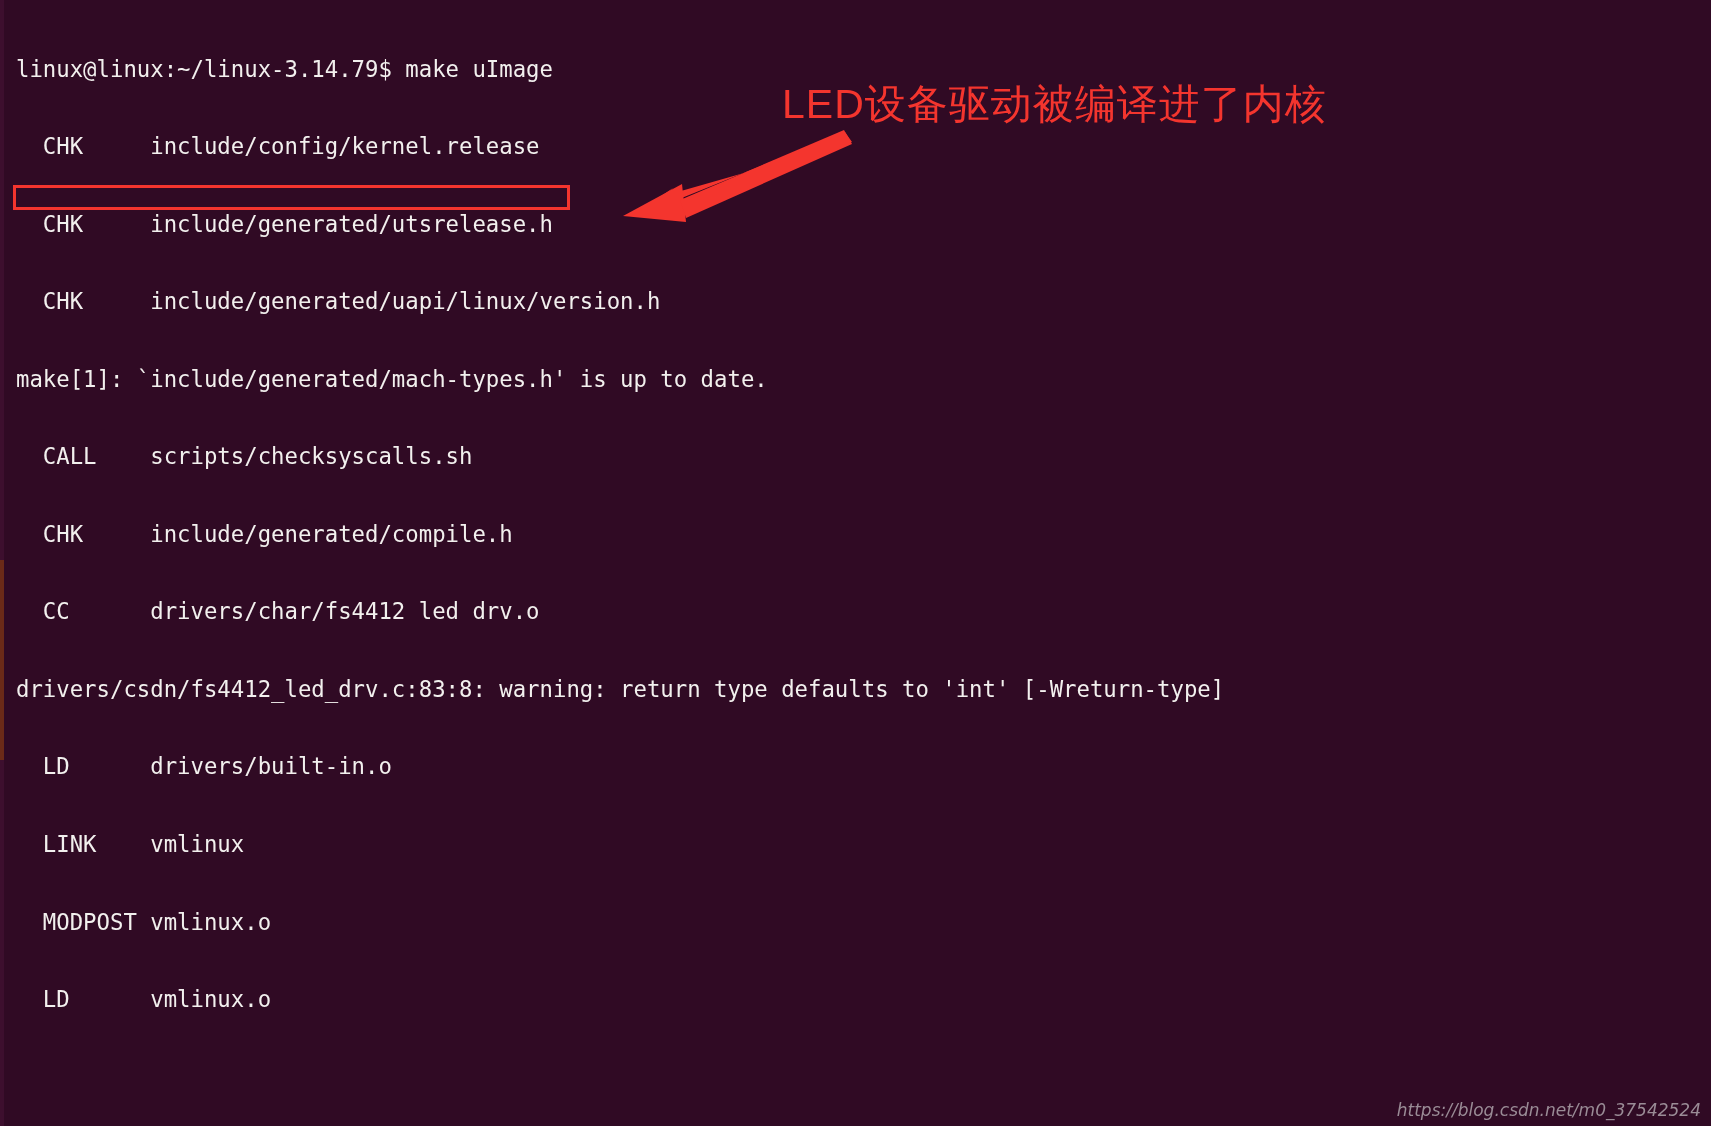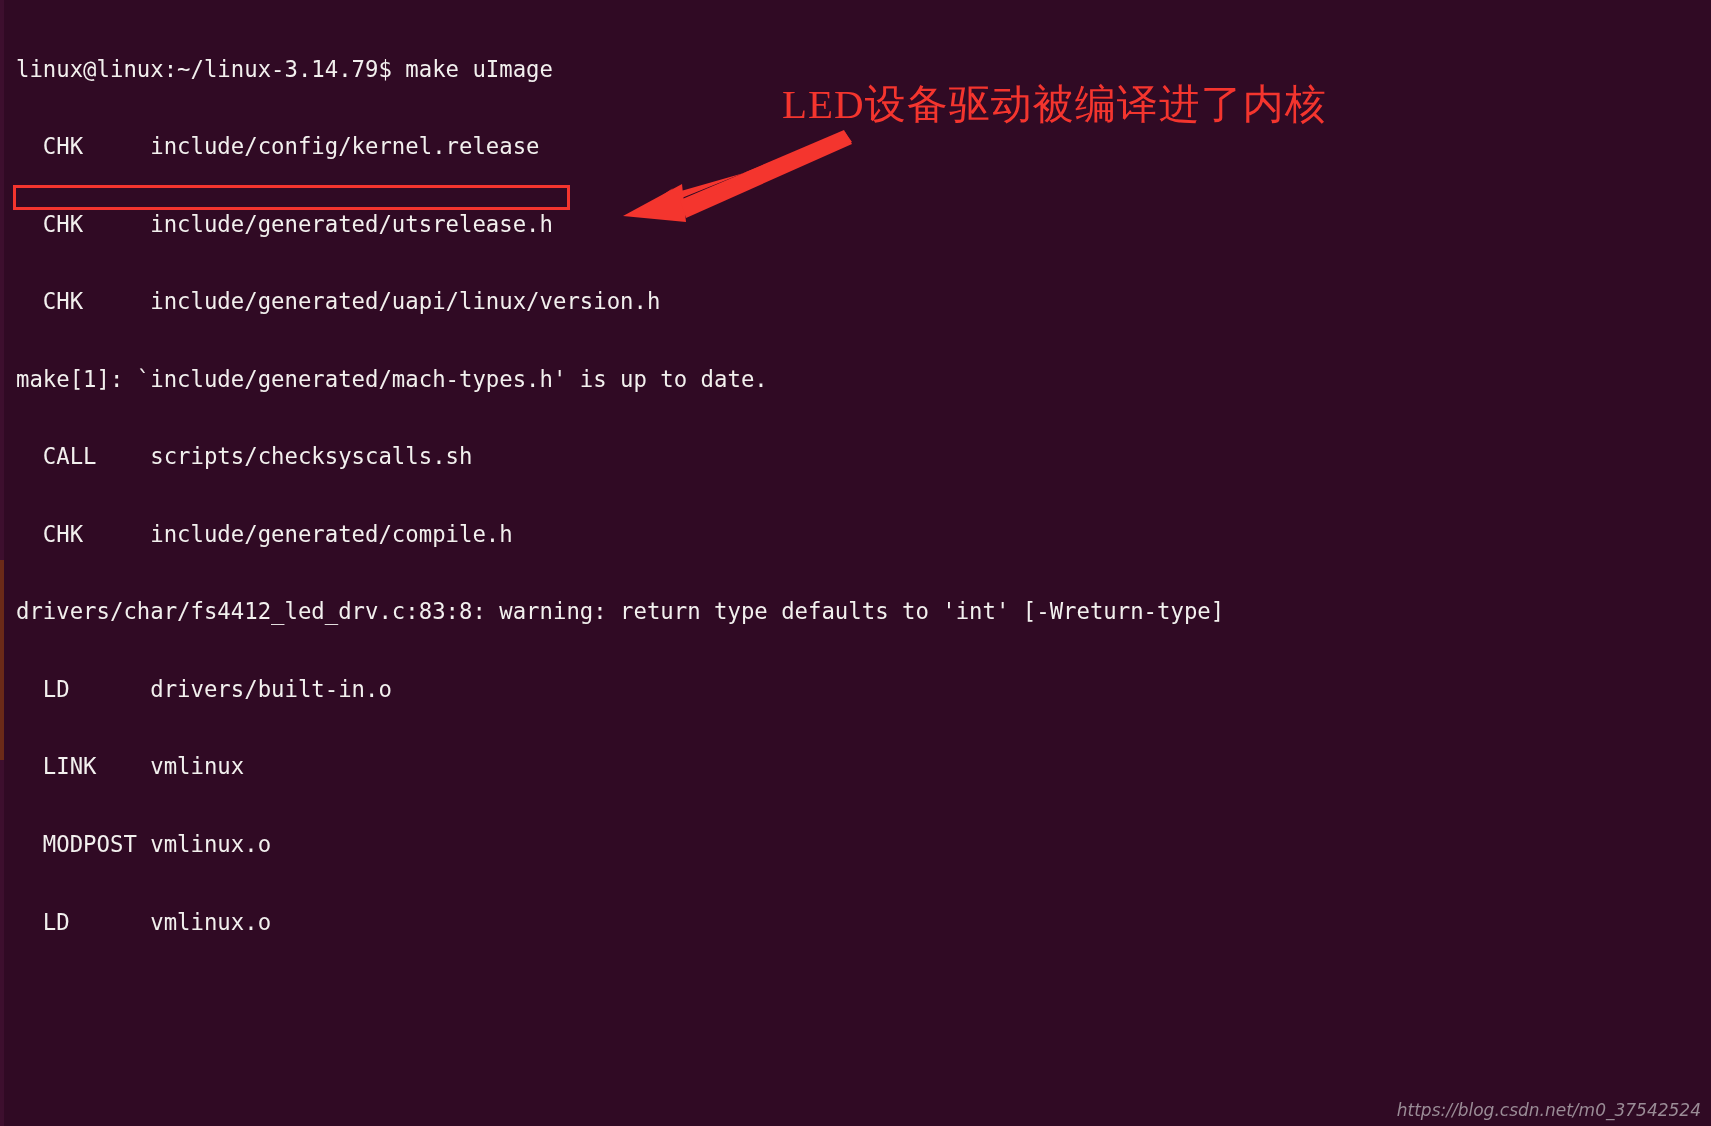--- a/index.html
+++ b/index.html
@@ -73,21 +73,21 @@
     top: 118px;
     width: 300px;
     height: 110px;
     pointer-events: none;
   }
 
   #annotation-text {
     position: absolute;
     left: 782px;
     top: 80px;
-    font-family: Liberation Serif, serif;
+    font-family: Liberation Sans, sans-serif;
     font-size: 41px;
     line-height: 48px;
     color: #f4352e;
     white-space: pre;
     letter-spacing: 1px;
   }
 
   #watermark {
     position: absolute;
     right: 10px;
@@ -108,21 +108,22 @@
   <div id="scroll-thumb"></div>
 
   <div id="console-lines">
     <div class="line">linux@linux:~/linux-3.14.79$ make uImage</div>
     <div class="line">  CHK     include/config/kernel.release</div>
     <div class="line">  CHK     include/generated/utsrelease.h</div>
     <div class="line">  CHK     include/generated/uapi/linux/version.h</div>
     <div class="line">make[1]: `include/generated/mach-types.h' is up to date.</div>
     <div class="line">  CALL    scripts/checksyscalls.sh</div>
     <div class="line">  CHK     include/generated/compile.h</div>
-    <div class="line">drivers/char/fs4412_led_drv.c:83:8: warning: return type defaults to 'int' [-Wreturn-type]</div>
+    <div class="line">  CC      drivers/char/fs4412 led drv.o</div>
+    <div class="line">drivers/csdn/fs4412_led_drv.c:83:8: warning: return type defaults to 'int' [-Wreturn-type]</div>
     <div class="line">  LD      drivers/built-in.o</div>
     <div class="line">  LINK    vmlinux</div>
     <div class="line">  MODPOST vmlinux.o</div>
     <div class="line">  LD      vmlinux.o</div>
     
     
     
     
     
     

